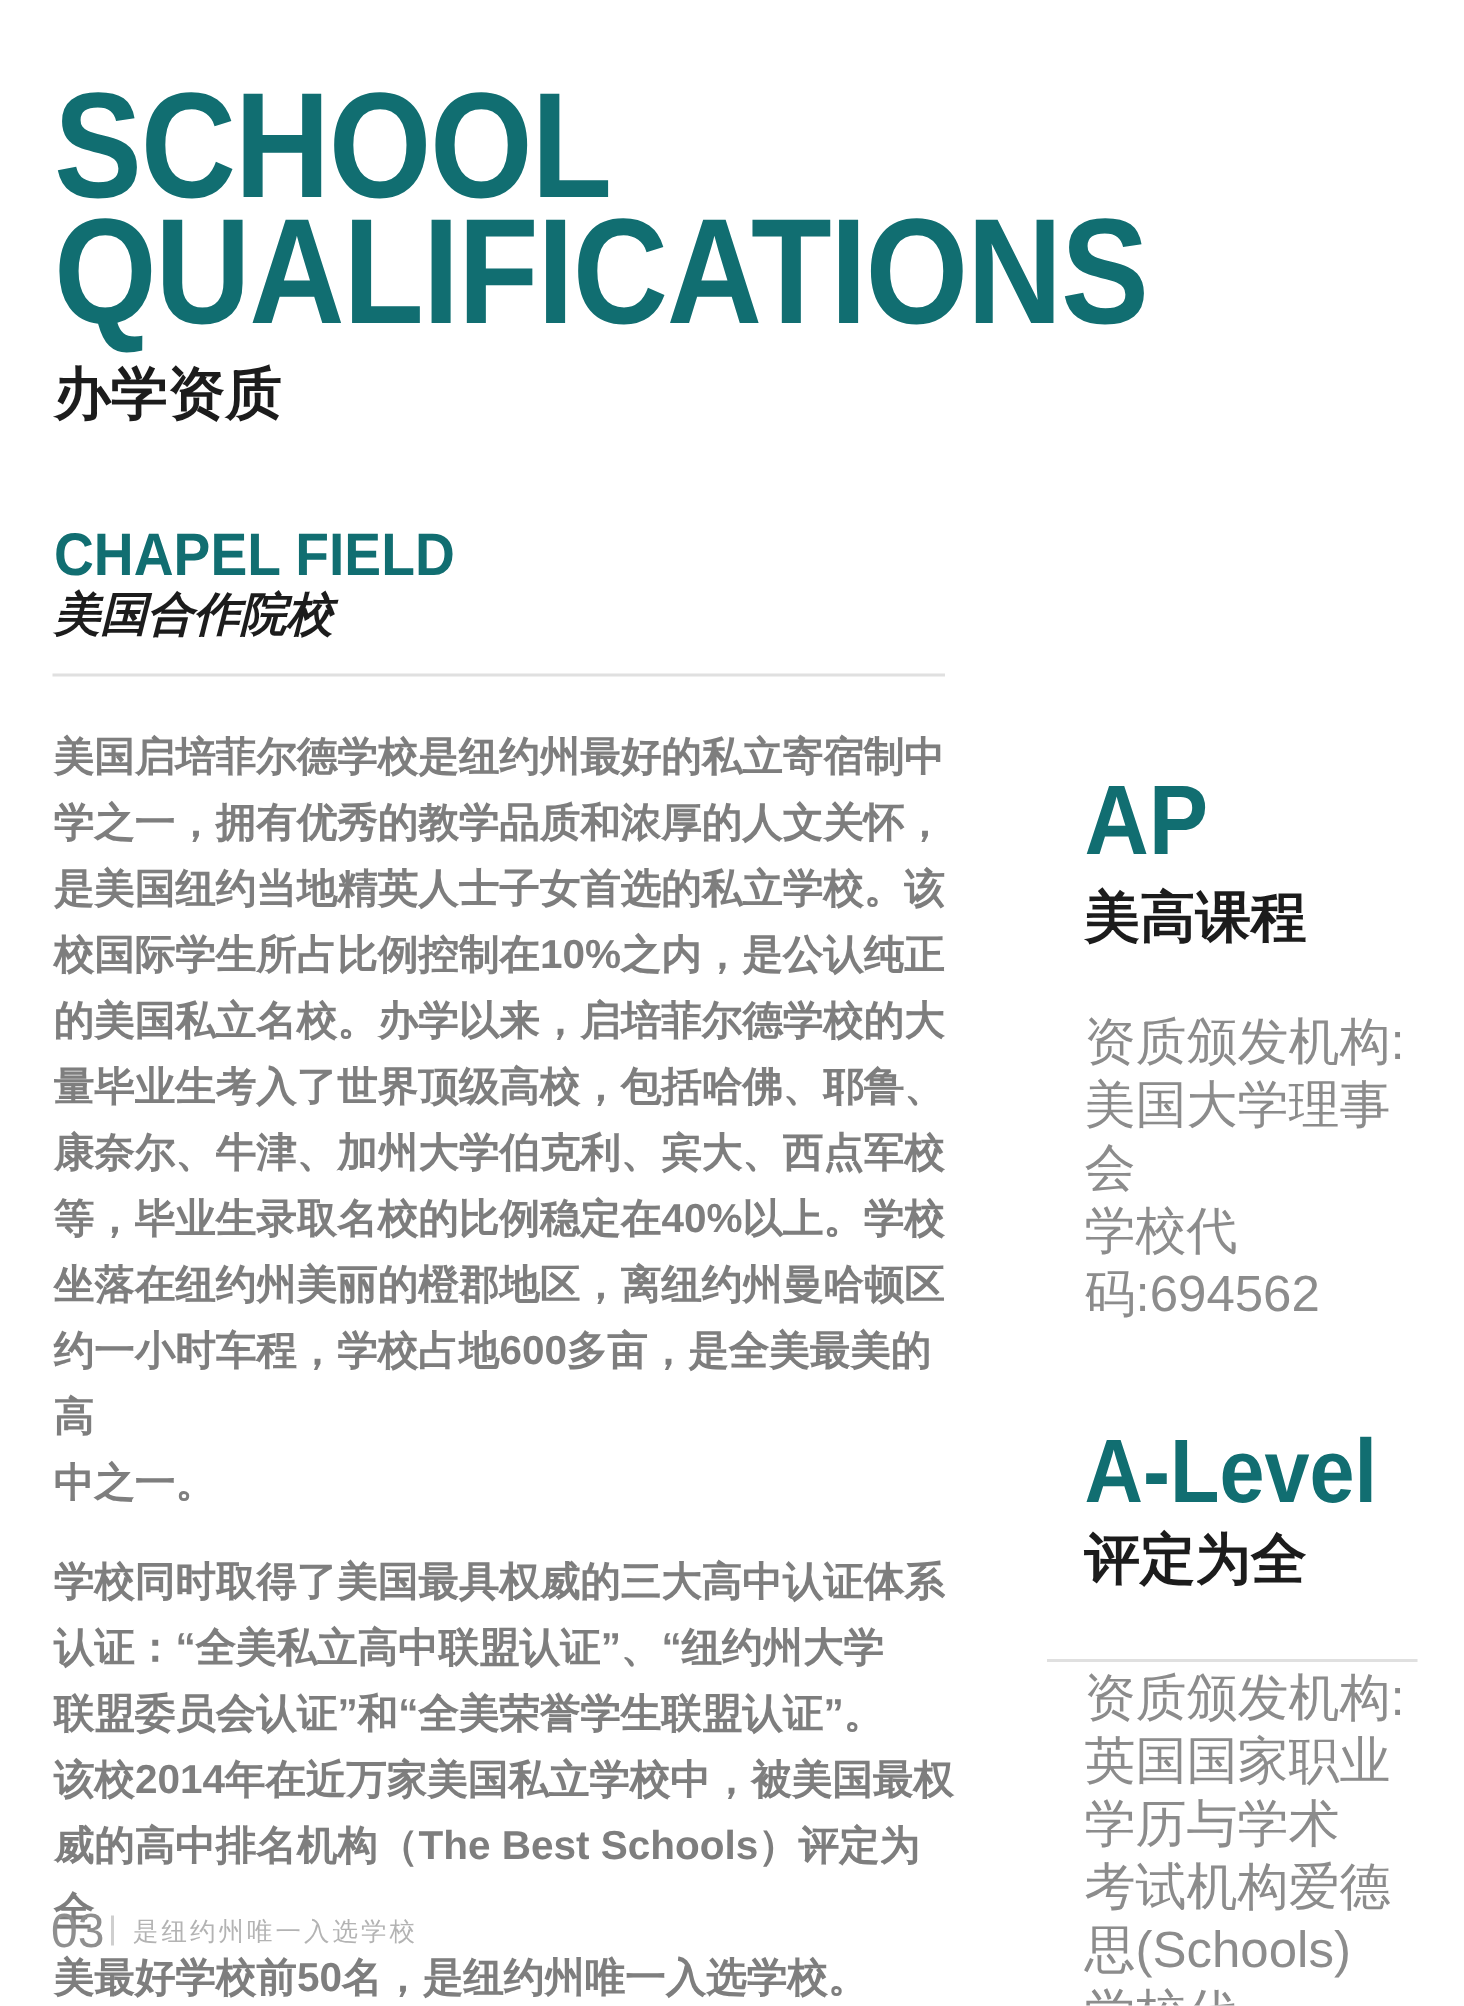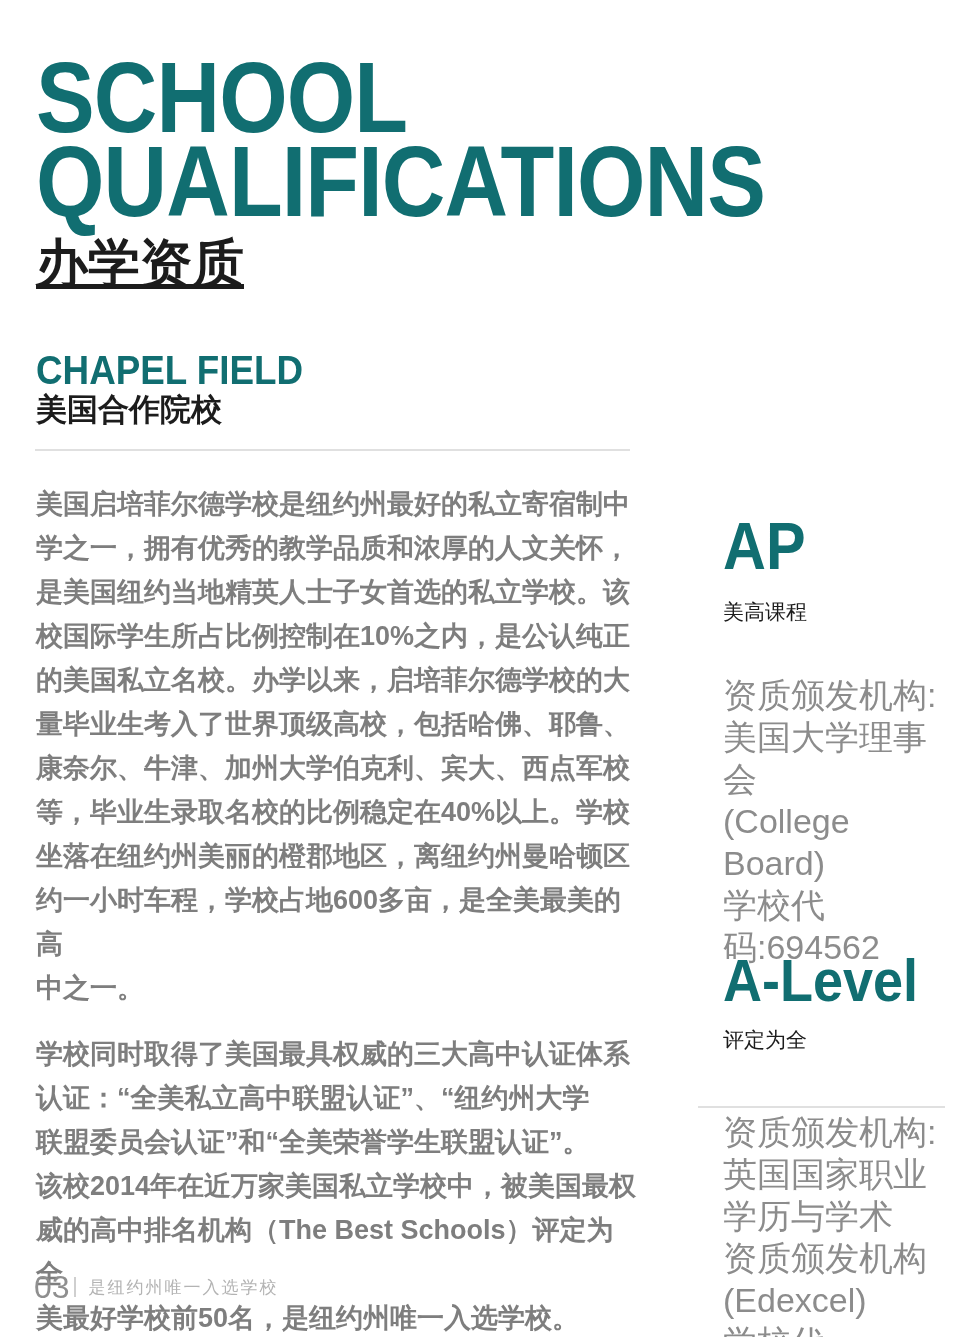--- a/index.html
+++ b/index.html
@@ -28,38 +28,38 @@
     letter-spacing:-1px;
     transform:scaleX(0.88);
     transform-origin:left top;
     white-space:nowrap;
   }
   
   .main-title-zh{
     position:absolute;left:36px;top:240px;
     color:var(--heading);
     font-weight:bold;
-    font-size:52px;line-height:46px;text-decoration:underline;
+    font-size:38px;line-height:46px;
   }
 
   
   .partner-name-en{
     position:absolute;left:36px;top:350px;
     color:var(--accent);
     font-weight:bold;
     font-size:40px;line-height:40px;
     transform:scaleX(0.92);
     transform-origin:left top;
     white-space:nowrap;
   }
   .partner-name-zh{
     position:absolute;left:36px;top:392px;
     color:var(--heading);
     font-weight:bold;
-    font-size:31px;line-height:36px;
+    font-size:31px;line-height:36px;font-style:italic;
   }
   .top-divider{
     position:absolute;left:35px;top:449px;
     width:595px;height:2px;background:var(--divider);border:none;
   }
 
   
   .description-col{
     position:absolute;left:36px;top:482px;width:604px;
     color:var(--body);
@@ -79,22 +79,22 @@
     font-weight:bold;
     margin-left:25px;
     transform:scaleX(0.9);
     transform-origin:left top;
     white-space:nowrap;
   }
   .program-ap .program-name{font-size:66px;line-height:68px;}
   .program-alevel .program-name{font-size:60px;line-height:62px;}
   .program-subtitle{
     color:var(--heading);
-    font-weight:normal;
-    font-size:21px;line-height:40px;
+    font-weight:bold;
+    font-size:37px;line-height:40px;
     margin-left:25px;
   }
   .program-ap .program-subtitle{margin-top:12px;}
   .program-alevel .program-subtitle{margin-top:8px;}
   .program-divider{
     width:100%;height:2px;background:var(--divider);border:none;
     margin-top:46px;
   }
   .program-info{
     color:var(--info);
@@ -157,33 +157,32 @@
   </article>
 
   <aside class="programs-col">
 
     <section class="program program-ap">
       <div class="program-name">AP</div>
       <div class="program-subtitle">美高课程</div>
       <div class="program-info">
         <div>资质颁发机构:</div>
         <div>美国大学理事会</div>
-        <div>(College Board)</div>
         <div>学校代码:694562</div>
       </div>
     </section>
 
     <section class="program program-alevel">
       <div class="program-name">A-Level</div>
       <div class="program-subtitle">评定为全</div>
       <hr class="program-divider">
       <div class="program-info">
         <div>资质颁发机构:</div>
         <div>英国国家职业学历与学术</div>
-        <div>资质颁发机构(Edexcel)</div>
+        <div>考试机构爱德思(Schools)</div>
         <div>学校代码:94289</div>
       </div>
     </section>
 
   </aside>
 
   <footer class="footer">
     <span class="page-number">03</span>
     <span class="footer-bar"></span>
     <span class="footer-school">是纽约州唯一入选学校</span>

